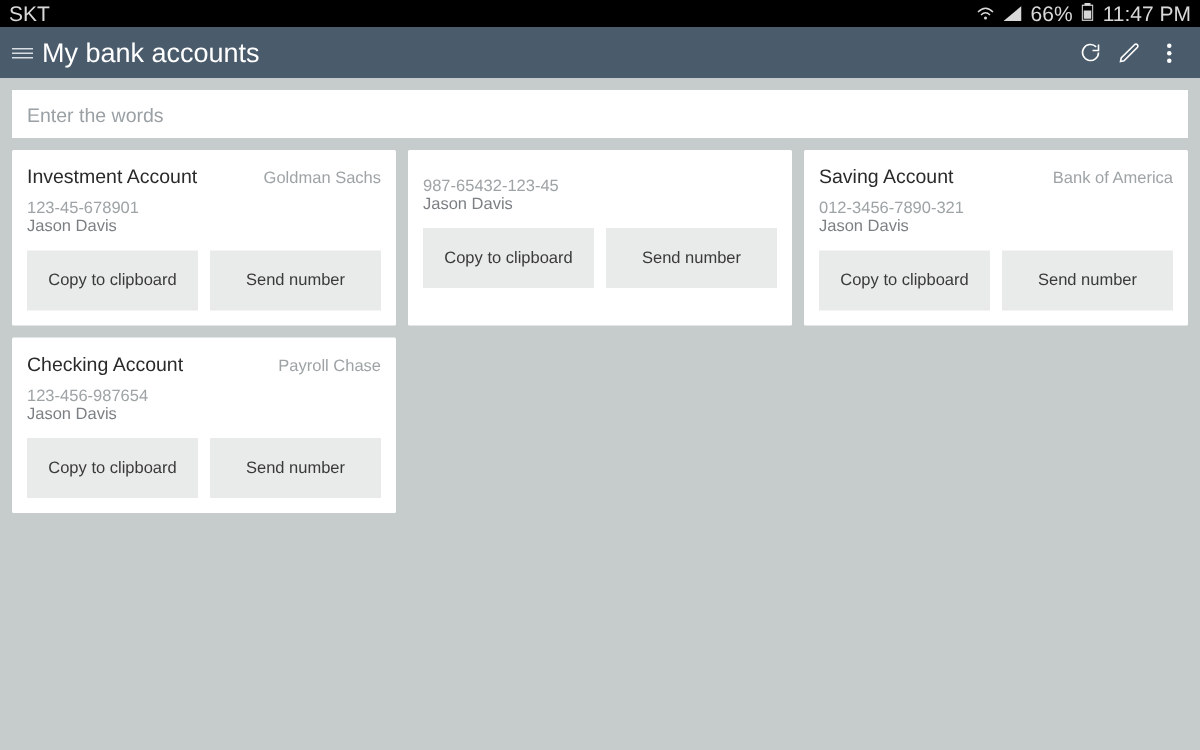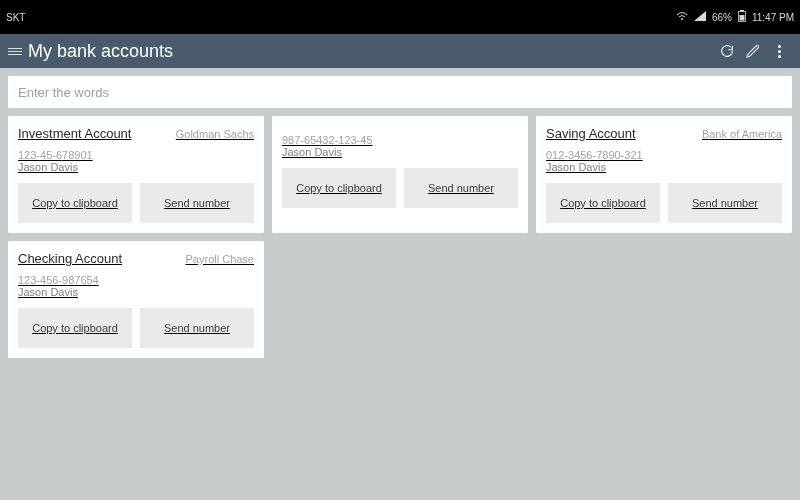--- a/index.html
+++ b/index.html
@@ -1,25 +1,25 @@
 <!DOCTYPE html>
 <html><head>
 <meta charset="utf-8">
 <style>
   * { box-sizing: border-box; margin: 0; padding: 0; }
   html, body { width: 800px; height: 500px; overflow: hidden; font-family: -apple-system, Arial, sans-serif; }
   body { background: #c6cccc; }
 
   .statusbar {
-    height: 34px;
+    height: 18px;
     background: #000;
     color: #d8d8d8;
     display: flex;
     align-items: center;
-    font-size: 10px;
+    font-size: 14px;
     padding: 0 6px;
   }
   .statusbar .carrier { flex: 0 0 auto; }
   .statusbar .spacer { flex: 1; }
   .statusbar .right { display: flex; align-items: center; gap: 6px; }
 
   .appbar {
     height: 34px;
     background: #4a5b6b;
     color: #fff;
@@ -61,21 +61,20 @@
     font-size: 13px;
     color: #2a2a2a;
     cursor: pointer;
   }
 
   .grid {
     display: flex;
     flex-wrap: wrap;
     gap: 8px;
     padding: 0 8px 8px 8px;
-    text-decoration: underline;
   }
   .card {
     width: 256px;
     background: #fff;
     padding: 10px 10px 10px 10px;
     border-radius: 1px;
   }
   .card .row1 { display: flex; align-items: baseline; justify-content: space-between; }
   .card .title { font-size: 13px; color: #2a2a2a; }
   .card .bank { font-size: 11px; color: #9ea3a6; }

